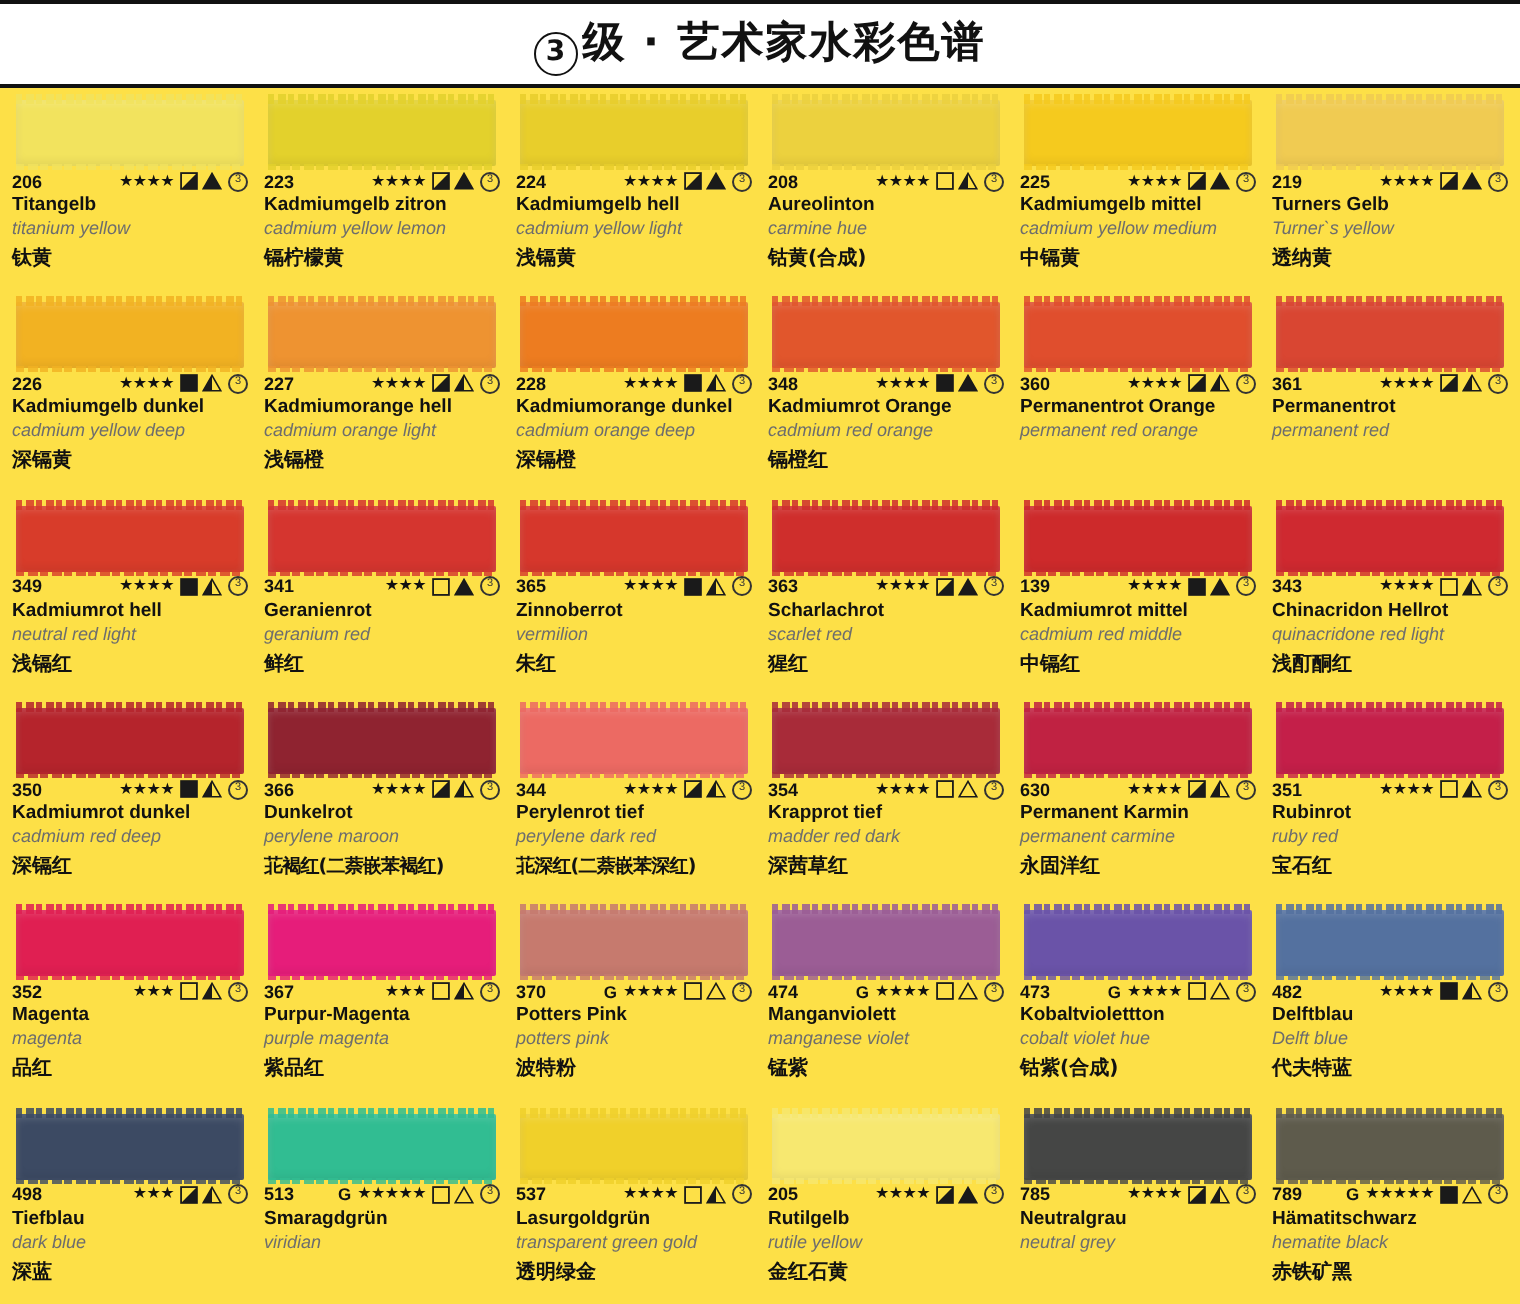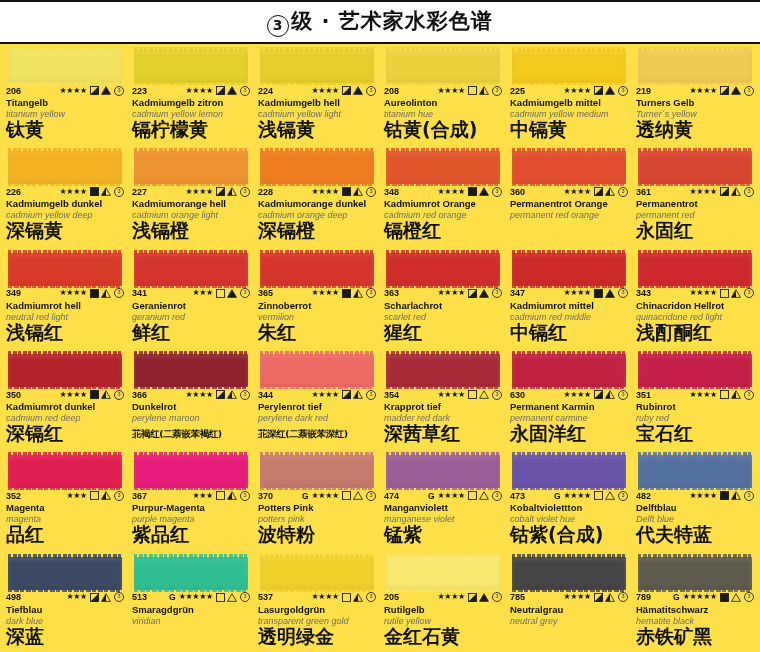--- a/index.html
+++ b/index.html
@@ -142,21 +142,21 @@
   }
   .name-de{
     font-size:9.5px;font-weight:700;color:#111;
     line-height:12px;margin-top:1px;white-space:nowrap;
   }
   .name-en{
     font-size:9px;font-style:italic;color:#6d6d6d;
     line-height:11px;white-space:nowrap;
   }
   .name-cn{
-    font-size:19px;font-weight:700;color:#111;
+    font-size:10px;font-weight:700;color:#111;
     line-height:17px;margin-top:1px;white-space:nowrap;
     font-family:"DejaVu Sans","Liberation Sans",sans-serif;
   }
   .name-cn.xsmall{font-size:9.5px;letter-spacing:-0.4px;}
 </style>
 </head>
 <body>
 
 <div class="sheet">
 
@@ -252,21 +252,21 @@
                   <rect x="0.6" y="0.6" width="8.8" height="8.8" stroke="#1a1a1a" stroke-width="1" fill="none"></rect>
                 </svg></span>
               <span class="ico"><svg width="10" height="9" viewBox="0 0 11 10">
                   <polygon points="5.5,0.8 10.4,9.3 0.6,9.3" stroke="#1a1a1a" stroke-width="0.9" fill="none"></polygon>
                   <polygon points="5.5,0.8 5.5,9.3 0.6,9.3" fill="#1a1a1a"></polygon>
                 </svg></span>
               <span class="series">3</span>
             </span>
           </div>
           <div class="name-de">Aureolinton</div>
-          <div class="name-en">titanium hue</div>
+          <div class="name-en">carmine hue</div>
           <div class="name-cn">钴黄(合成)</div>
         </div>
       </div>
       <div class="cell">
         <div class="swatch-wrap">
           <div class="swatch" style="background: rgb(245, 202, 30);"></div>
         </div>
         <div class="info">
           <div class="topline">
             <span class="code">225</span>
@@ -446,21 +446,20 @@
                 </svg></span>
               <span class="ico"><svg width="10" height="9" viewBox="0 0 11 10">
                   <polygon points="5.5,0.8 10.4,9.3 0.6,9.3" stroke="#1a1a1a" stroke-width="0.9" fill="none"></polygon>
                   <polygon points="5.5,0.8 5.5,9.3 0.6,9.3" fill="#1a1a1a"></polygon>
                 </svg></span>
               <span class="series">3</span>
             </span>
           </div>
           <div class="name-de">Permanentrot</div>
           <div class="name-en">permanent red</div>
-          <div class="name-cn">永固红</div>
         </div>
       </div>
       <div class="cell">
         <div class="swatch-wrap">
           <div class="swatch" style="background: rgb(216, 60, 42);"></div>
         </div>
         <div class="info">
           <div class="topline">
             <span class="code">349</span>
             <span class="marks">
@@ -550,21 +549,21 @@
           <div class="name-en">scarlet red</div>
           <div class="name-cn">猩红</div>
         </div>
       </div>
       <div class="cell">
         <div class="swatch-wrap">
           <div class="swatch" style="background: rgb(205, 42, 43);"></div>
         </div>
         <div class="info">
           <div class="topline">
-            <span class="code">347</span>
+            <span class="code">139</span>
             <span class="marks">
               <span class="stars">★★★★</span>
               <span class="ico"><svg width="9" height="9" viewBox="0 0 10 10">
                   <rect x="0.6" y="0.6" width="8.8" height="8.8" stroke="#1a1a1a" stroke-width="1" fill="#1a1a1a"></rect>
                 </svg></span>
               <span class="ico"><svg width="10" height="9" viewBox="0 0 11 10">
                   <polygon points="5.5,0.8 10.4,9.3 0.6,9.3" stroke="#1a1a1a" stroke-width="0.9" fill="#1a1a1a"></polygon>
                 </svg></span>
               <span class="series">3</span>
             </span>

